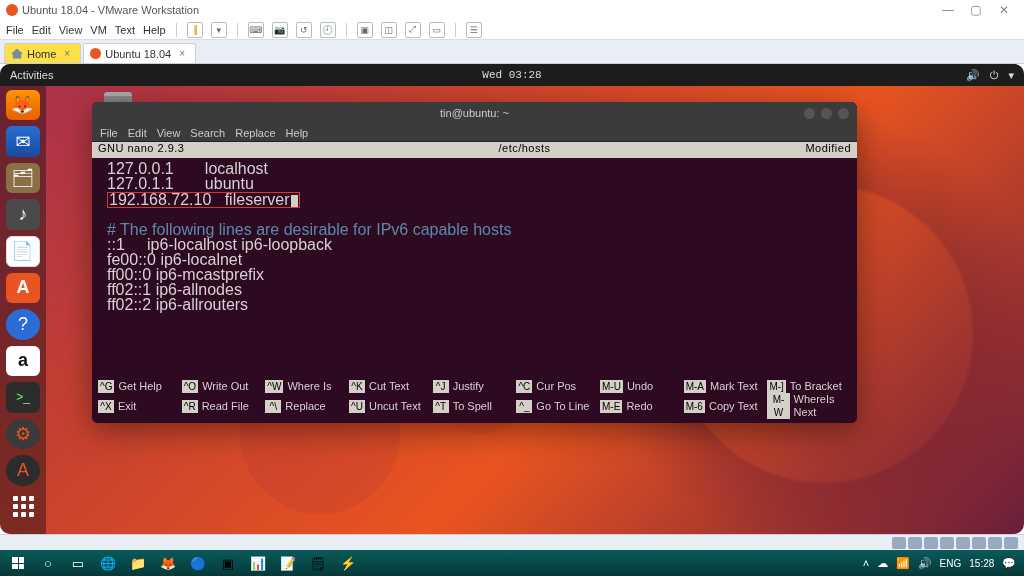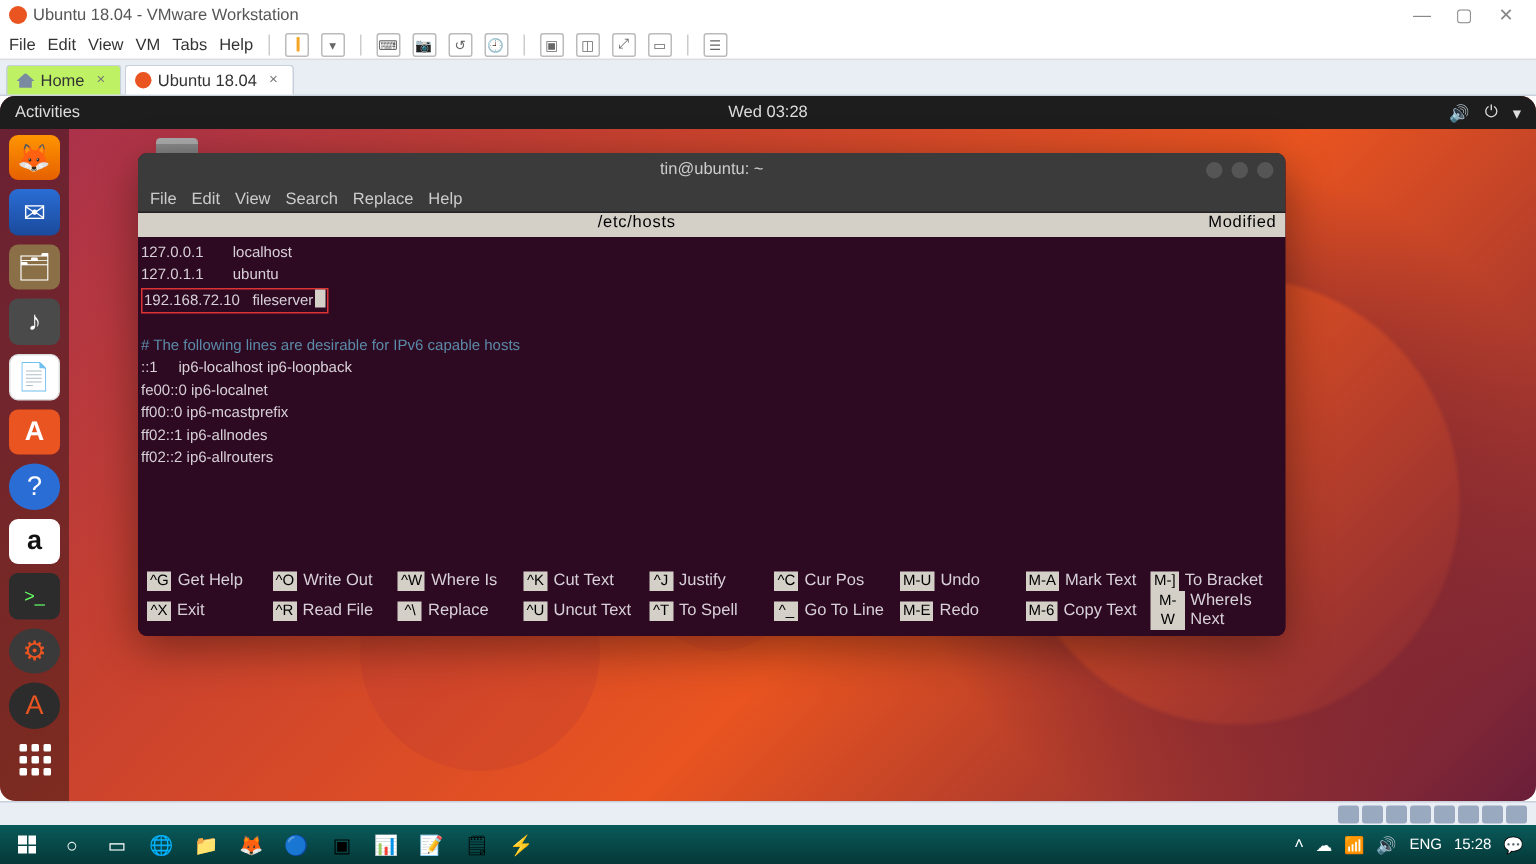--- a/index.html
+++ b/index.html
@@ -11,34 +11,34 @@
   .vm-title .spacer { flex: 1; }
   .vm-title .winbtn { width: 28px; text-align: center; color: #888; font-size: 12px; cursor: pointer; }
 
   .vm-menu { height: 20px; background: #fff; display: flex; align-items: center; padding: 0 6px; font-size: 11px; color: #333; gap: 8px; border-bottom: 1px solid #ddd; }
   .vm-menu .mi { cursor: pointer; }
   .vm-menu .sep { width: 1px; height: 14px; background: #ccc; margin: 0 2px; }
   .vm-menu .tbtn { width: 16px; height: 16px; border: 1px solid #bbb; border-radius: 2px; display: inline-flex; align-items: center; justify-content: center; font-size: 9px; color: #666; }
   .vm-menu .pause { color: #f5a623; font-weight: bold; font-size: 10px; letter-spacing: -2px; }
 
   .vm-tabs { height: 24px; background: #e9eef5; display: flex; align-items: flex-end; padding: 0 4px; gap: 2px; border-bottom: 1px solid #c8d0db; }
-  .vm-tab { height: 20px; padding: 0 10px 0 6px; font-size: 11px; display: flex; align-items: center; gap: 4px; border: 1px solid #c8d0db; border-bottom: none; background: #bef264; border-radius: 3px 3px 0 0; color: #333; cursor: pointer; }
+  .vm-tab { height: 20px; padding: 0 10px 0 6px; font-size: 11px; display: flex; align-items: center; gap: 4px; border: 1px solid #c8d0db; border-bottom: none; background: #fde047; border-radius: 3px 3px 0 0; color: #333; cursor: pointer; }
   .vm-tab.active { background: #fff; }
   .vm-tab .home-icon { width: 12px; height: 10px; background: #7a8aa0; clip-path: polygon(50% 0,100% 55%,85% 55%,85% 100%,15% 100%,15% 55%,0 55%); }
   .vm-tab .ub { width: 11px; height: 11px; border-radius: 50%; background: #e95420; }
   .vm-tab .x { font-size: 10px; color: #777; margin-left: 4px; }
 
   
   .ubuntu { position: absolute; left: 0; top: 64px; right: 0; bottom: 42px; background: linear-gradient(135deg, #a62f4f 0%, #c7412f 30%, #e95420 60%, #6a1e3a 100%); overflow: hidden; border-radius: 10px; }
   .ubuntu::before { content: ""; position: absolute; right: -60px; bottom: -60px; width: 520px; height: 520px; border-radius: 50%; background: radial-gradient(circle, rgba(255,255,255,0) 40%, rgba(90,20,50,.25) 41%, rgba(90,20,50,0) 60%); }
   .ubuntu::after { content: ""; position: absolute; left: 300px; bottom: 120px; width: 120px; height: 120px; border-radius: 50%; background: rgba(200,60,70,.15); box-shadow: -40px 80px 0 20px rgba(160,40,60,.15), 120px 30px 0 -10px rgba(160,40,60,.1); }
 
   .top-bar { height: 22px; background: #1d1d1d; color: #ddd; display: flex; align-items: center; font-size: 11px; padding: 0 10px; position: relative; z-index: 5; }
   .top-bar .act { cursor: pointer; }
-  .top-bar .clock { position: absolute; left: 50%; transform: translateX(-50%); }
+  .top-bar .clock { position: absolute; left: 50%; transform: translateX(-50%); font-family: Liberation Mono, monospace; }
   .top-bar .tray { margin-left: auto; display: flex; gap: 10px; font-size: 11px; }
 
   .dock { position: absolute; left: 0; top: 22px; bottom: 0; width: 46px; background: rgba(30,15,20,.45); display: flex; flex-direction: column; align-items: center; padding-top: 4px; gap: 6px; z-index: 4; }
   .dock .d { width: 34px; height: 34px; border-radius: 6px; display: flex; align-items: center; justify-content: center; font-size: 18px; cursor: pointer; color: #fff; }
   .dock .d.firefox { background: linear-gradient(#ff9500,#e66000); }
   .dock .d.thunder { background: linear-gradient(#2a6dd4,#1a4a9c); color: #fff; }
   .dock .d.files { background: #8b6f47; }
   .dock .d.soft1 { background: #4a4a4a; }
   .dock .d.writer { background: #fff; color: #2a6dd4; border: 1px solid #ddd; }
   .dock .d.store { background: #e95420; color: #fff; font-weight: bold; }
@@ -61,21 +61,21 @@
   .term-title .ctrls { margin-left: auto; display: flex; gap: 6px; }
   .term-title .c { width: 11px; height: 11px; border-radius: 50%; background: #555; }
   .term-menu { height: 18px; background: #3b3b3b; display: flex; align-items: center; gap: 10px; padding: 0 8px; font-size: 11px; color: #ccc; border-bottom: 1px solid #222; }
   .term-menu span { cursor: pointer; }
 
   .nano-head { height: 16px; background: #d4d0c8; color: #000; font-size: 11px; display: flex; padding: 0 6px; font-family: inherit; letter-spacing: .5px; }
   .nano-head .l { flex: 0 0 200px; }
   .nano-head .m { flex: 1; text-align: center; }
   .nano-head .r { flex: 0 0 100px; text-align: right; }
 
-  .nano-body { padding: 3px 2px 10px; font-size: 10px; line-height: 14px; color: #d8d0d8; white-space: pre; font-family: inherit; min-height: 150px; }
+  .nano-body { padding: 3px 15px 10px; font-size: 16px; line-height: 14px; color: #d8d0d8; white-space: pre; font-family: inherit; min-height: 150px; }
   .nano-body .comment { color: #5b8aa8; }
   .nano-body .hl { border: 1.5px solid #d33; padding: 0 1px; display: inline-block; margin-top: 1px; }
   .nano-body .cursor::after { content: ""; display: inline-block; width: 7px; height: 12px; background: #d4d0c8; vertical-align: -2px; margin-left: 1px; }
 
   .nano-foot { background: #2d0a22; padding: 2px 6px 4px; font-size: 11px; line-height: 13px; color: #d8d0d8; font-family: inherit; }
   .nano-foot .row { display: flex; }
   .nano-foot .cell { display: flex; align-items: center; flex: 1 1 0; }
   .nano-foot .k { background: #d4d0c8; color: #000; padding: 0 2px; margin-right: 4px; font-size: 10px; min-width: 16px; text-align: center; display: inline-block; }
 
   
@@ -101,21 +101,21 @@
   <span class="winbtn">—</span>
   <span class="winbtn">▢</span>
   <span class="winbtn">✕</span>
 </div>
 
 <div class="vm-menu">
   <span class="mi">File</span>
   <span class="mi">Edit</span>
   <span class="mi">View</span>
   <span class="mi">VM</span>
-  <span class="mi">Tabs</span>
+  <span class="mi">Text</span>
   <span class="mi">Help</span>
   <span class="sep"></span>
   <span class="tbtn pause">||</span>
   <span class="tbtn">▾</span>
   <span class="sep"></span>
   <span class="tbtn">⌨</span>
   <span class="tbtn">📷</span>
   <span class="tbtn">↺</span>
   <span class="tbtn">🕘</span>
   <span class="sep"></span>
@@ -192,20 +192,21 @@
     </div>
     <div class="term-menu">
       <span>File</span>
       <span>Edit</span>
       <span>View</span>
       <span>Search</span>
       <span>Replace</span>
       <span>Help</span>
     </div>
     <div class="nano-head">
+      <span class="l">GNU nano 2.9.3</span>
       <span class="m">/etc/hosts</span>
       <span class="r">Modified</span>
     </div>
     <div class="nano-body"><span><span>127.0.0.1</span>       <span>localhost</span></span>
 <span><span>127.0.1.1</span>       <span>ubuntu</span></span>
 <span class="hl"><span>192.168.72.10</span>   <span class="cursor">fileserver</span></span>
 
 <span class="comment"># The following lines are desirable for IPv6 capable hosts</span>
 <span>::1     ip6-localhost ip6-loopback</span>
 <span>fe00::0 ip6-localnet</span>

